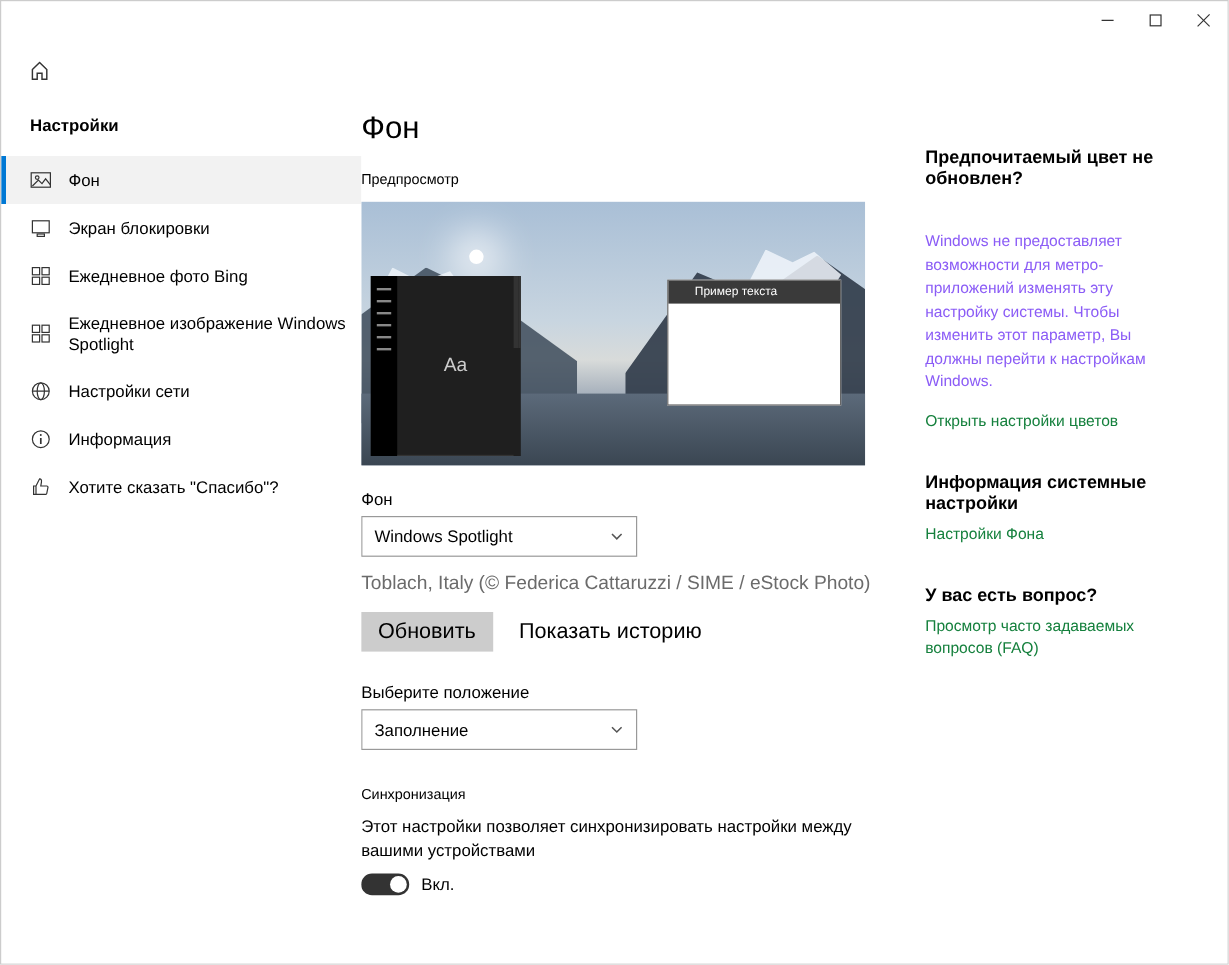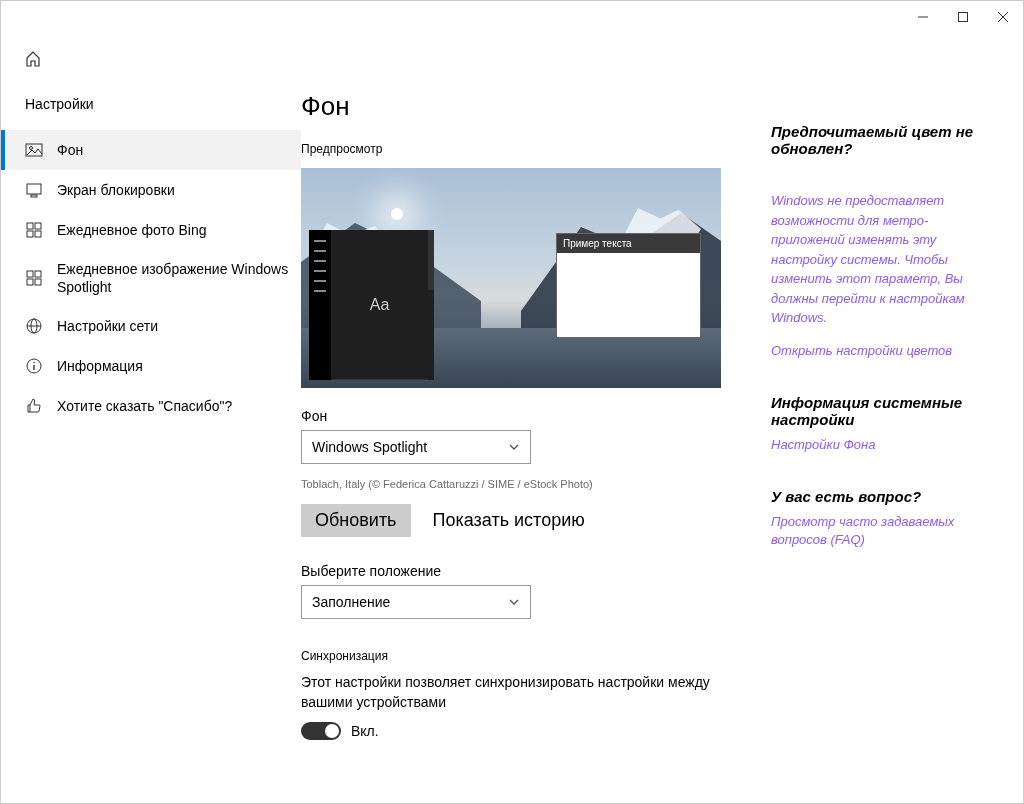--- a/index.html
+++ b/index.html
@@ -5,64 +5,64 @@
 * { box-sizing: border-box; margin: 0; padding: 0; }
 body { font-family: "Segoe UI", Arial, sans-serif; font-size: 14px; color: #000; background: #fff; }
 .window { width: 1024px; height: 804px; border: 1px solid #ccc; background: #fff; display: flex; flex-direction: column; position: relative; }
 .titlebar { height: 32px; display: flex; justify-content: flex-end; align-items: center; }
 .titlebar-btn { width: 40px; height: 32px; display: flex; align-items: center; justify-content: center; cursor: pointer; }
 .titlebar-btn svg { width: 12px; height: 12px; }
 .body-area { flex: 1; display: flex; overflow: hidden; }
 .sidebar { width: 300px; padding-top: 10px; border-right: 0; }
 .home-btn { padding: 8px 0 8px 24px; cursor: pointer; }
 .home-btn svg { width: 16px; height: 16px; }
-.settings-title { padding: 18px 0 18px 24px; font-size: 14px; font-weight: 400; }
+.settings-title { padding: 18px 0 18px 24px; font-size: 14px; font-weight: 700; }
 .nav-item { display: flex; align-items: center; padding: 10px 0 10px 20px; cursor: pointer; border-left: 4px solid transparent; gap: 14px; min-height: 40px; }
 .nav-item.active { border-left-color: #0078d4; background: #f2f2f2; }
 .nav-icon { width: 18px; height: 18px; flex-shrink: 0; display:flex; align-items:center; justify-content:center; }
 .nav-label { flex: 1; padding-right: 10px; line-height: 1.3; }
 .main { flex: 1; display: flex; padding: 10px 20px 20px 0; gap: 30px; overflow: auto; }
 .content { width: 440px; padding-top: 48px; }
-.right-panel { flex: 1; padding-top: 80px; max-width: 220px; font-style: italic; }
+.right-panel { flex: 1; padding-top: 80px; max-width: 220px; }
 h1.page-title { font-size: 26px; font-weight: 400; margin-bottom: 20px; }
 h2.section { font-size: 12px; font-weight: 400; margin-bottom: 12px; }
 .preview { width: 420px; height: 220px; position: relative; overflow: hidden; margin-bottom: 20px; }
 .sky { position:absolute; inset:0; background: linear-gradient(to bottom, #a9bfd6 0%, #c8d5e0 45%, #d8dbda 60%, #8b99ab 80%); }
 .mountain-left { position:absolute; left:0; bottom:35px; width:180px; height:130px; background:#3d4b5a; clip-path: polygon(0% 100%, 0% 30%, 30% 0%, 60% 20%, 100% 60%, 100% 100%); opacity:0.85; }
 .mountain-right { position:absolute; right:0; bottom:35px; width:200px; height:140px; background:#2f3a48; clip-path: polygon(0% 70%, 30% 10%, 55% 25%, 80% 0%, 100% 20%, 100% 100%, 0% 100%); opacity:0.9; }
 .snow-top-left { position:absolute; left:10px; top:55px; width:80px; height:30px; background:rgba(240,245,250,0.8); clip-path: polygon(0% 100%, 20% 0%, 50% 40%, 80% 10%, 100% 80%, 90% 100%);}
 .snow-top-right { position:absolute; right:20px; top:40px; width:90px; height:35px; background:rgba(240,245,250,0.85); clip-path: polygon(10% 100%, 30% 0%, 55% 30%, 75% 5%, 100% 60%, 90% 100%);}
 .sun { position:absolute; left:90px; top:40px; width:12px; height:12px; background:#fff; border-radius:50%; box-shadow: 0 0 30px 15px rgba(255,255,255,0.7);}
 .foreground { position:absolute; left:0; right:0; bottom:0; height:60px; background: linear-gradient(to bottom, #5c6a7a, #3a4652);}
 .taskbar-mock { position:absolute; left:8px; bottom:8px; width:125px; height:150px; background:#1f1f1f; display:flex; }
 .tb-left { width:22px; background:#000; display:flex; flex-direction:column; padding-top:10px; gap:8px;}
 .tb-left div { width:12px; height:2px; background:#888; margin:0 auto;}
 .tb-right { flex:1; display:flex; }
 .tb-aa { flex:1; display:flex; align-items:center; justify-content:center; color:#ccc; font-size:16px; border-bottom:1px solid #333;}
 .tb-grid { height:60px; display:grid; grid-template-columns: 1fr 1fr 1fr; grid-template-rows: 1fr 1fr; }
 .tb-grid div { border:1px solid #333;}
 .sample-window { position:absolute; right:20px; top:65px; width:145px; height:105px; background:#fff; border:1px solid #666; }
-.sample-window .sw-title { background:#3a3a3a; color:#fff; font-size:10px; padding:4px 6px;}
+.sample-window .sw-title { background:#3a3a3a; color:#fff; font-size:10px; padding:4px 22px;}
 .field-label { margin: 4px 0 6px; font-size: 14px; }
 .dropdown { width: 230px; height: 34px; border: 1px solid #999; background: #fff; display: flex; align-items: center; justify-content: space-between; padding: 0 10px; cursor: pointer; margin-bottom: 14px; }
 .dropdown svg { width:12px; height:12px;}
-.caption { font-size: 11px; color: #6b6b6b; margin-bottom: 14px; }
+.caption { font-size: 16px; color: #6b6b6b; margin-bottom: 14px; }
 .btn-row { display: flex; gap: 8px; margin-bottom: 26px; }
 .btn { background: #ccc; padding: 6px 14px; cursor: pointer; font-size: 18px; }
 .btn.link { background: transparent; }
 .sync-section { margin-top: 30px;}
 .sync-section h2 { margin-bottom: 10px;}
 .sync-desc { margin-bottom: 10px; line-height: 1.4; }
 .toggle-row { display: flex; align-items: center; gap: 10px; }
 .toggle { width: 40px; height: 18px; border-radius: 9px; background: #333; position: relative; cursor: pointer; }
 .toggle .knob { position: absolute; right: 2px; top: 2px; width: 14px; height: 14px; border-radius: 50%; background: #fff; }
 .right-block { margin-bottom: 34px; }
 .right-heading { font-size: 15px; font-weight: 600; margin-bottom: 8px; }
 .right-text { font-size: 13px; color: #8b5cf6; line-height: 1.5; margin-bottom: 14px; margin-top: 34px;}
-.right-link { font-size: 13px; color: #8b5cf6; cursor: pointer; line-height:1.4; }
+.right-link { font-size: 13px; color: #15803d; cursor: pointer; line-height:1.4; }
 </style>
 </head>
 <body>
 
 <div class="window">
 
   <div class="titlebar">
     <div class="titlebar-btn">
       <svg viewBox="0 0 12 12">
           <line x1="1" y1="6" x2="11" y2="6" stroke="#333" stroke-width="1"></line>

